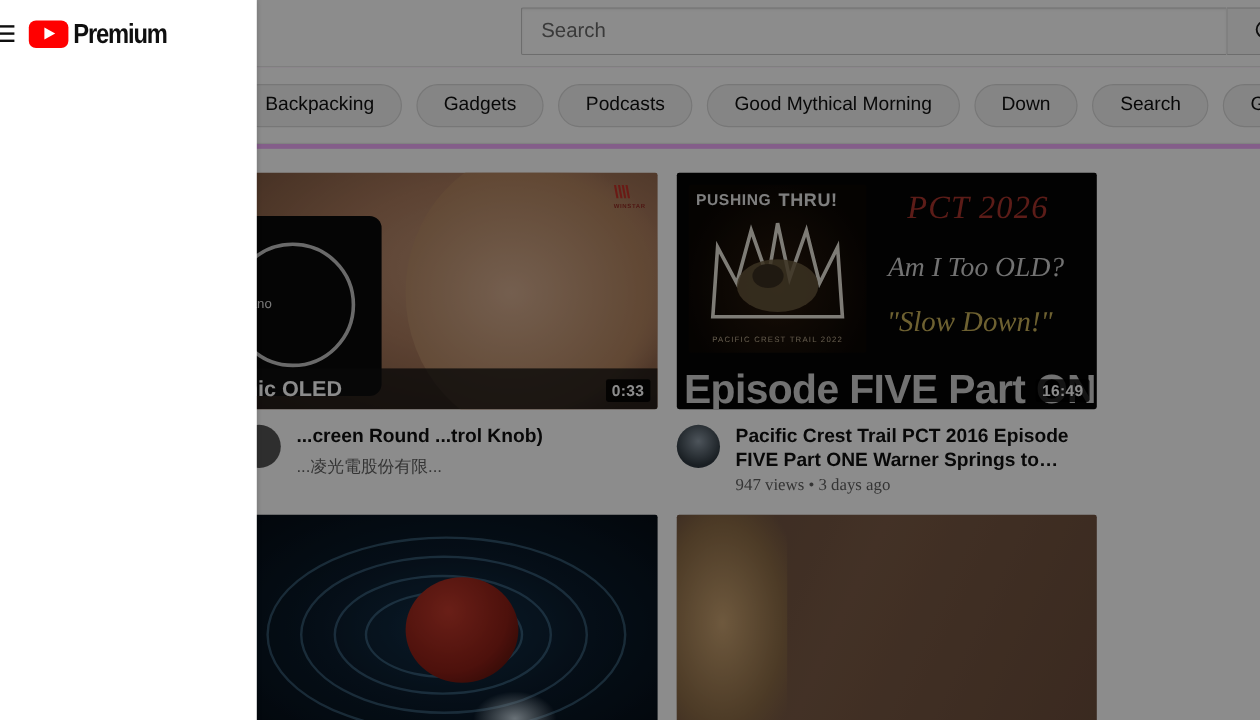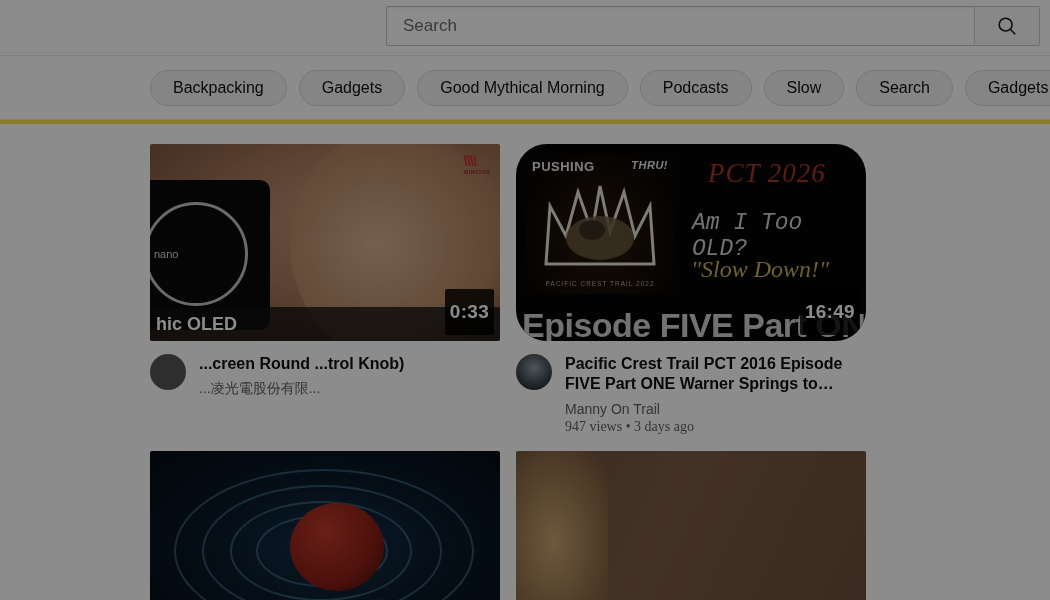--- a/index.html
+++ b/index.html
@@ -6,21 +6,21 @@
   * { box-sizing: border-box; margin: 0; padding: 0; }
   html, body {
     width: 1050px; height: 600px;
     overflow: hidden;
     background: #ffffff;
     font-family: "Liberation Sans", sans-serif;
   }
   #app { position: relative; width: 1050px; height: 600px; overflow: hidden; background:#fff; }
 
   
-  .page { position: absolute; inset: 0; background: #fde047; }
+  .page { position: absolute; inset: 0; background: #f0abfc; margin-left: 48px; }
 
   .masthead {
     position: absolute; top: 0; left: 0; width: 1050px; height: 56px;
     background: #ffffff; display: flex; align-items: center;
     border-bottom: 1px solid #e8e8e8;
   }
   .search-wrap {
     position: absolute; left: 386px; top: 6px;
     display: flex; height: 40px; align-items: stretch;
   }
@@ -72,21 +72,21 @@
     background: #ffffff;
   }
   .card { width: 350px; flex: 0 0 auto; cursor: pointer; }
   .thumb {
     position: relative; width: 350px; height: 197px;
     border-radius: 2px; overflow: hidden; background: #111;
   }
   .dur {
     position: absolute; right: 6px; bottom: 6px;
     background: rgba(0,0,0,0.82); color: #fff;
-    font-size: 19px; font-weight: bold; padding: 12px 5px; border-radius: 2px;
+    font-size: 13px; font-weight: bold; padding: 2px 5px; border-radius: 2px;
     letter-spacing: .3px;
   }
   .meta { display: flex; gap: 13px; padding: 13px 0 0 0; }
   .avatar {
     width: 36px; height: 36px; flex: 0 0 36px;
     border-radius: 50%; overflow: hidden; background: #555;
     position: relative;
   }
   .info { min-width: 0; }
   .vtitle {
@@ -118,37 +118,37 @@
     position:absolute; right:10px; top:8px; color:#c23127;
     font-size:15px; font-weight:bold; letter-spacing:-1px;
   }
   .t-oled .brand small { display:block; font-size:5px; letter-spacing:.5px; color:#8f2b23; }
   .t-oled .cap {
     position:absolute; left:0; bottom:0; width:100%; height:34px;
     background:rgba(15,15,15,.78); color:#fff; font-size:18px; font-weight:bold;
     line-height:34px; padding-left:6px; overflow:hidden;
   }
 
-  .t-pct { background:#050505;border-radius:31px; }
+  .t-pct { background:#050505; }
   .t-pct .badge {
     position:absolute; left:10px; top:10px; width:148px; height:140px;
     background: radial-gradient(ellipse at 50% 60%, #2a1a0d 0%, #0a0603 75%);
     border-radius:2px; overflow:hidden;
   }
   .t-pct .badge .pushing { position:absolute; left:6px; top:5px; color:#e8e8e8; font-size:13px; font-weight:bold; letter-spacing:.5px;}
-  .t-pct .badge .thru { position:absolute; right:6px; top:5px; color:#e8e8e8; font-size:11px; font-weight:bold; letter-spacing:.5px;font-style:italic;}
+  .t-pct .badge .thru { position:absolute; right:24px; top:5px; color:#e8e8e8; font-size:15px; font-weight:bold; letter-spacing:.5px;}
   .t-pct .badge .crown {
     position:absolute; left:14px; top:22px; width:120px; height:92px;
   }
   .t-pct .badge .sub { position:absolute; left:0; bottom:7px; width:100%; text-align:center;
     color:#b9a98e; font-size:6.5px; letter-spacing:1px; }
   .t-pct .pct2022 { position:absolute; left:192px; top:14px; color:#a8342c;
     font-size:27px; font-style:italic; font-family:"Liberation Serif", serif; letter-spacing:1px;}
   .t-pct .old { position:absolute; left:176px; top:66px; color:#cfcfcf;
-    font-size:23px; font-style:italic; font-family:Liberation Mono, monospace;}
+    font-size:23px; font-style:italic; font-family:Liberation Serif, serif;}
   .t-pct .slow { position:absolute; left:175px; top:112px; color:#c8b159;
     font-size:24px; font-style:italic; font-family:"Liberation Serif", serif;}
   .t-pct .ep {
     position:absolute; left:6px; bottom:-4px; color:#cfcfcf; font-size:34px;
     font-weight:bold; letter-spacing:-.5px; white-space:nowrap;
   }
 
   .t-water { background: radial-gradient(ellipse at 52% 48%, #12314a 0%, #0a1a2a 45%, #050b12 100%); }
   .t-water .sw {
     position:absolute; border:2px solid rgba(120,185,225,.35); border-radius:50%;
@@ -223,23 +223,23 @@
             <circle cx="10.5" cy="10.5" r="7" fill="none" stroke="#1a1a1a" stroke-width="1.7"></circle>
             <line x1="15.6" y1="15.6" x2="21" y2="21" stroke="#1a1a1a" stroke-width="1.7"></line>
           </svg>
         </div>
       </div>
     </div>
 
     <div class="chips">
       <div class="chip">Backpacking</div>
       <div class="chip">Gadgets</div>
+      <div class="chip">Podcasts</div>
       <div class="chip">Good Mythical Morning</div>
-      <div class="chip">Podcasts</div>
-      <div class="chip">Slow</div>
+      <div class="chip">Down</div>
       <div class="chip">Search</div>
       <div class="chip">Gadgets</div>
 
     </div>
 
     <div class="grid">
 
       <div class="card">
         <div class="thumb t-oled">
           <div class="arm"></div>
@@ -279,23 +279,20 @@
           <div class="pct2022">PCT 2026</div>
           <div class="old">Am I Too OLD?</div>
           <div class="slow">"Slow Down!"</div>
           <div class="ep">Episode FIVE Part ONE</div>
           <div class="dur">16:49</div>
         </div>
         <div class="meta">
           <div class="avatar" style="background:radial-gradient(circle at 50% 38%, #8d9aa6 0%, #2e3840 70%);"></div>
           <div class="info">
             <div class="vtitle">Pacific Crest Trail PCT 2016 Episode FIVE Part ONE Warner Springs to…</div>
-            <div class="vchan">
-                <span>Manny On Trail</span>
-              </div>
             <div class="vstats">947 views • 3 days ago</div>
           </div>
         </div>
       </div>
 
       <div class="card">
         <div class="thumb t-water">
           <div class="sw" style="left:24px;  top:18px;  width:300px; height:164px;"></div>
           <div class="sw" style="left:52px;  top:34px;  width:240px; height:132px;"></div>
           <div class="sw" style="left:80px;  top:50px;  width:182px; height:100px;"></div>
@@ -311,14 +308,29 @@
         <div class="thumb t-girl">
           <div class="hair"></div>
         </div>
       </div>
 
     </div>
   </div>
 
   <div class="scrim"></div>
 
+  <div class="drawer">
+    <div class="drawer-head">
+      <div class="ham">
+        <i></i>
+          <i></i>
+          <i></i>
+      </div>
+      <div class="logo">
+        <span class="logo-mark">
+          <span class="logo-tri"></span>
+        </span>
+        <span class="logo-text">Premium</span>
+      </div>
+    </div>
+  </div>
 
 </div>
 
 </body></html>

